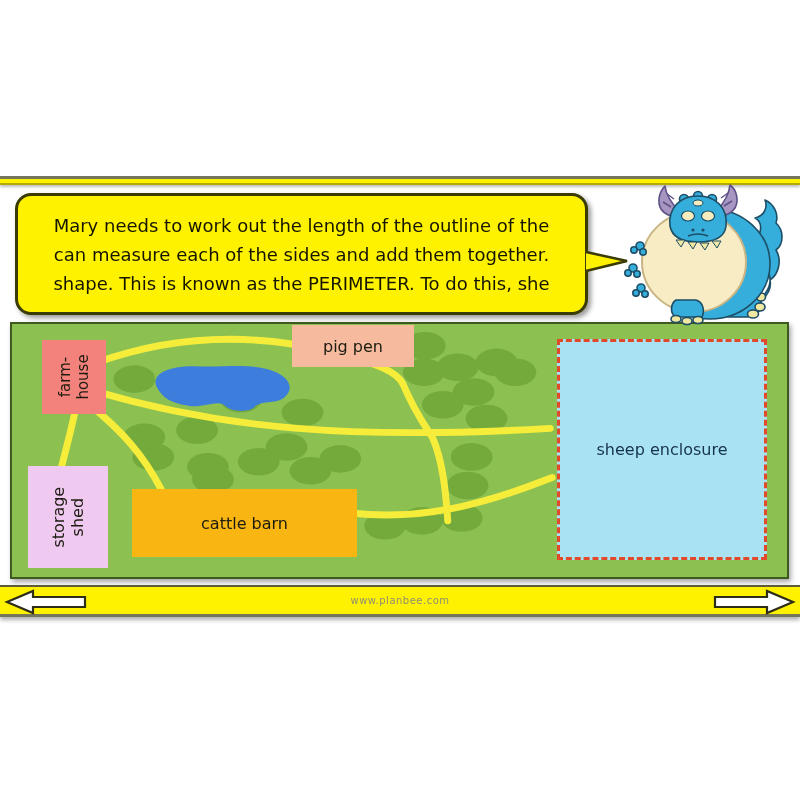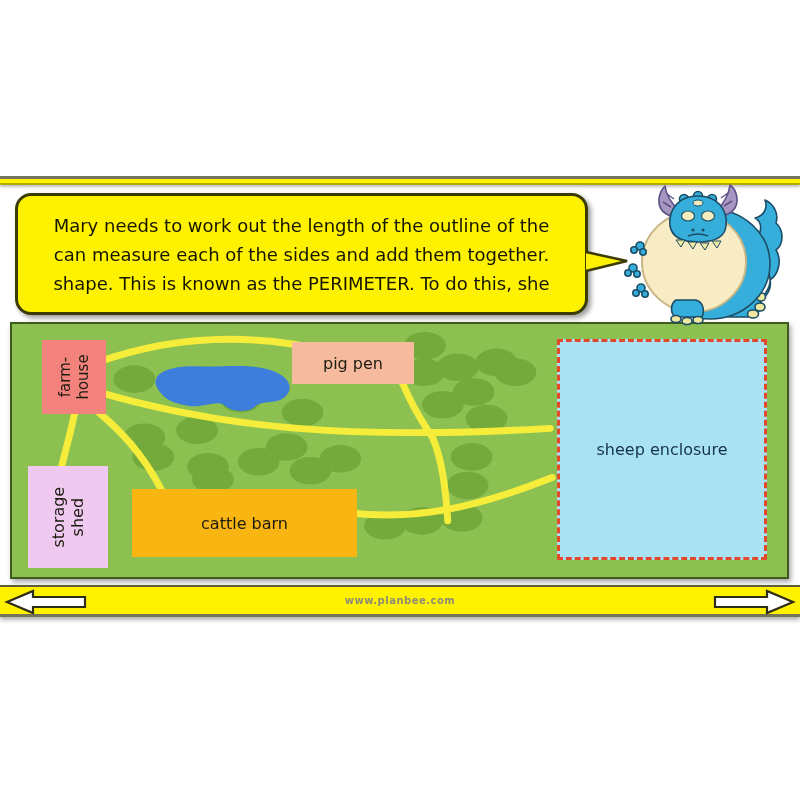--- a/index.html
+++ b/index.html
@@ -22,33 +22,33 @@
   .dragon{position:absolute;left:618px;top:182px;width:180px;height:146px;z-index:5;}
 
   
   .map{position:absolute;left:10px;top:322px;width:779px;height:257px;background:#8CC152;
        border:2px solid #3E5A1E;box-shadow:2px 3px 5px rgba(0,0,0,0.35);}
   .map svg.layer{position:absolute;left:0;top:0;width:100%;height:100%;}
   .mbox{position:absolute;display:flex;align-items:center;justify-content:center;
         color:#1c1c10;font-size:15px;}
   .farmhouse{left:30px;top:16px;width:64px;height:74px;background:#F4827C;}
   .storage{left:16px;top:142px;width:80px;height:102px;background:#EFC9F0;font-size:16px;}
-  .pigpen{left:280px;top:18px;width:122px;height:42px;background:#F6BA9F;font-size:16px;}
+  .pigpen{left:280px;top:1px;width:122px;height:42px;background:#F6BA9F;font-size:16px;}
   .barn{left:120px;top:165px;width:225px;height:68px;background:#F9B511;font-size:16px;}
   .enclosure{left:545px;top:15px;width:210px;height:221px;background:#A9E2F3;
              border:3px dashed #E2492B;font-size:16px;color:#16324C;}
   .vrot{transform:rotate(-90deg);display:flex;flex-direction:column;align-items:center;
         line-height:1.2;white-space:nowrap;}
   .vrot span{display:block;text-align:center;}
 
   
   .bottom-bar{position:absolute;left:0;top:585px;width:800px;height:32px;background:#FFF200;
               border-top:2px solid #5C5C38;border-bottom:3px solid #75755C;
               box-shadow:0 3px 4px rgba(0,0,0,0.3);
-              display:flex;align-items:center;justify-content:center;font-weight:bold;}
+              display:flex;align-items:center;justify-content:center;}
   .website{font-size:10px;color:#8D8D75;letter-spacing:0.5px;}
   .arrow{position:absolute;top:1px;cursor:pointer;}
   .arrow.left{left:3px;}
   .arrow.right{right:3px;}
 </style>
 </head>
 <body>
 
 <div class="canvas">
 

